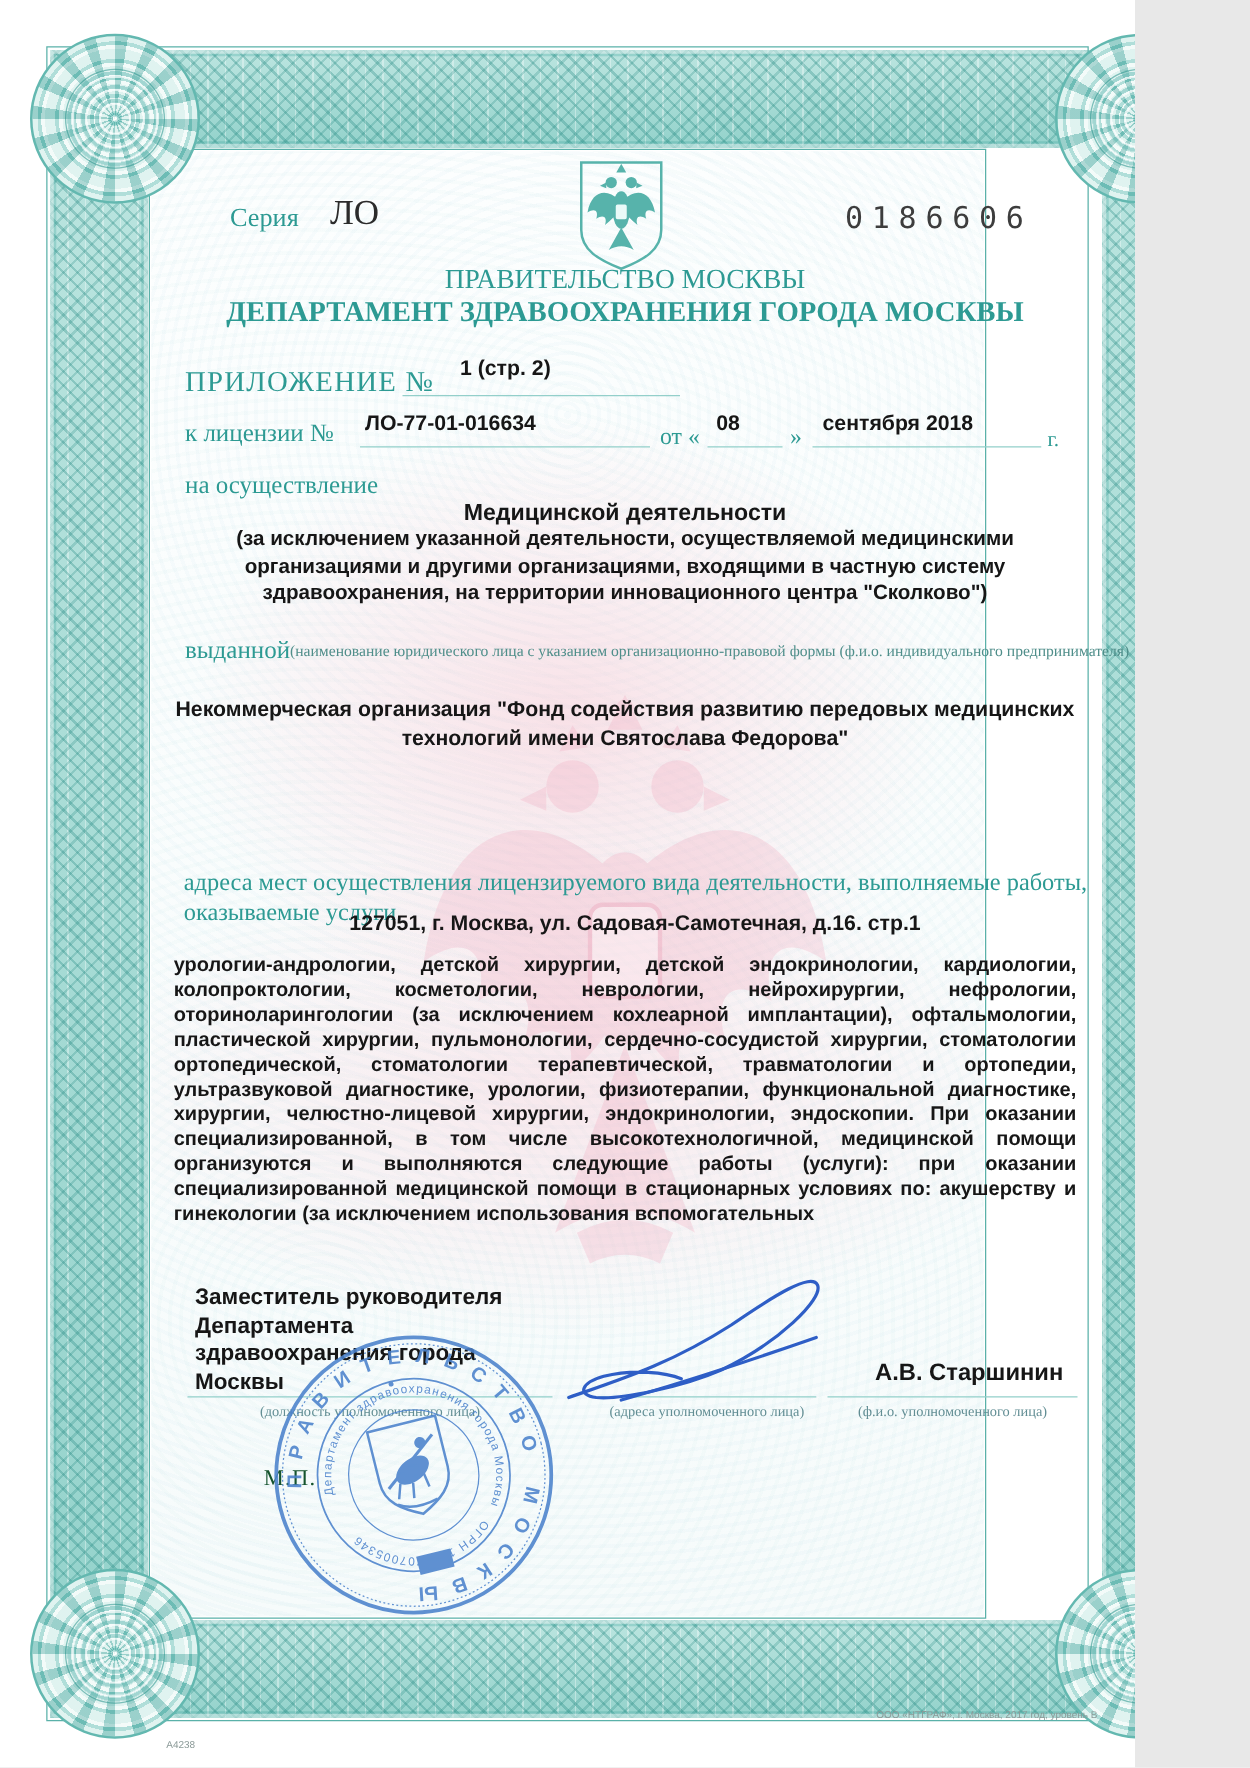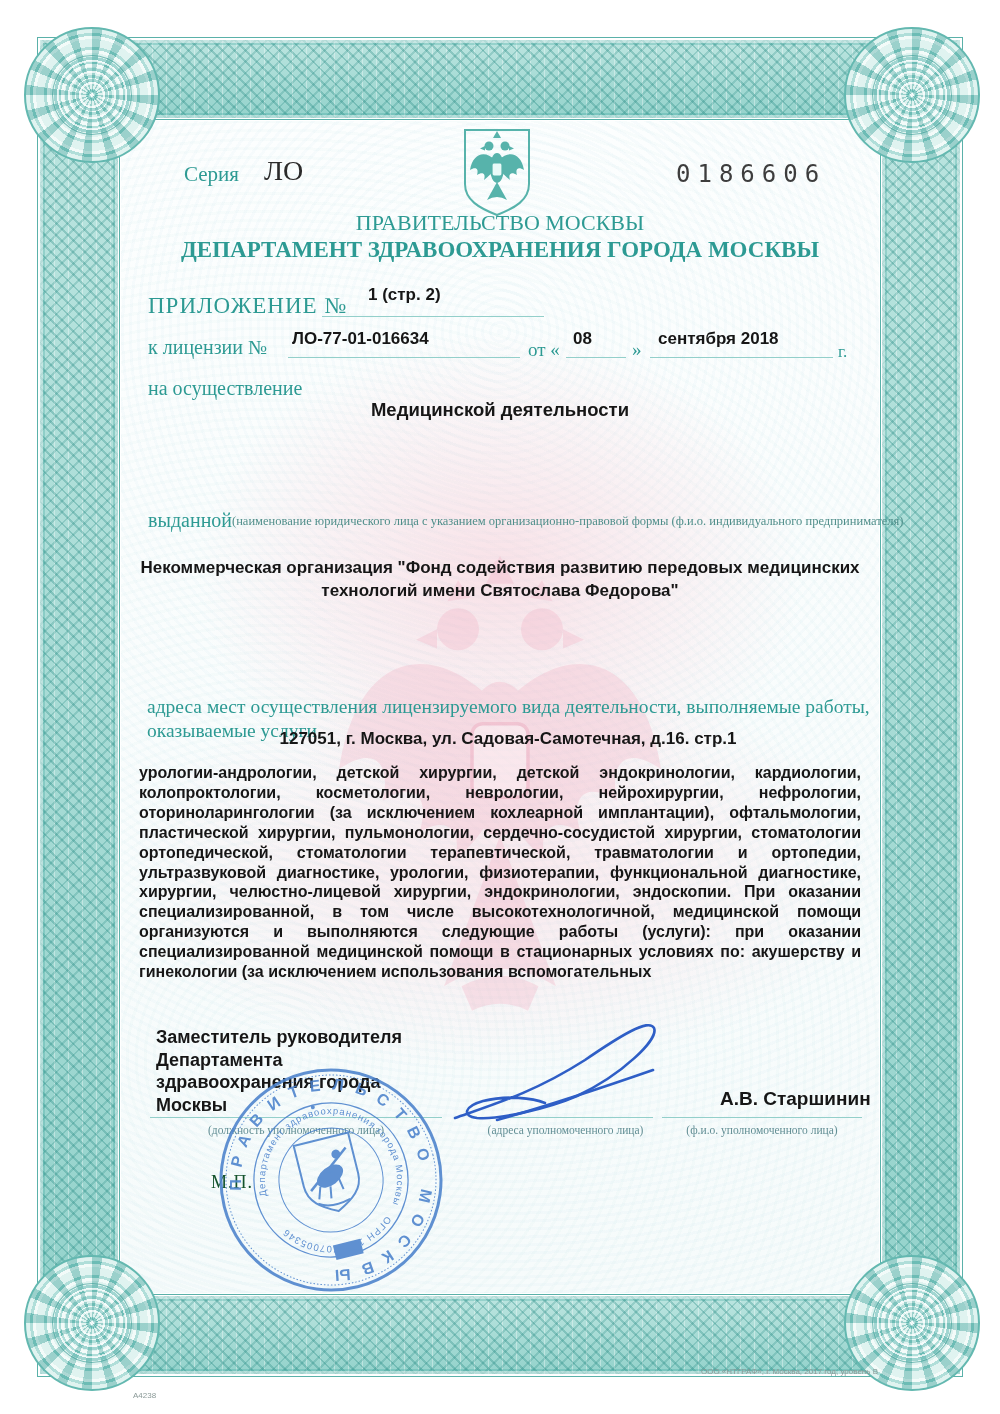--- a/index.html
+++ b/index.html
@@ -1,16 +1,16 @@
 <!DOCTYPE html>
 <html><head>
 <meta charset="utf-8">
 <style>
   html,body{margin:0;padding:0;background:#e8e8e8;}
-  .page{position:relative;width:1000px;height:1414px;background:#ffffff;overflow:hidden;
+  .page{position:relative;width:908px;height:1414px;background:#ffffff;overflow:hidden;
         font-family:"Liberation Serif",serif;}
   
   .frame-outer{position:absolute;inset:37px;border:1.5px solid #5ab1a9;pointer-events:none;}
   .frame-inner{position:absolute;inset:119px;border:1.5px solid #5ab1a9;pointer-events:none;}
   .band{position:absolute;background-color:#aadcd6;
     background-image:
       repeating-linear-gradient(45deg, rgba(23,128,121,.28) 0 2px, transparent 2px 8px),
       repeating-linear-gradient(-45deg, rgba(23,128,121,.22) 0 2px, transparent 2px 8px),
       repeating-linear-gradient(90deg, rgba(255,255,255,.35) 0 1px, transparent 1px 14px),
       linear-gradient(#bce5e0,#93d2cb);
@@ -118,35 +118,36 @@
     <div class="abs teal" style="left:528px;top:339px;font-size:19px;">от «</div>
     <div class="abs fill" style="left:573px;top:329px;font-size:17px;">08</div>
     <div class="rule" style="left:566px;top:357px;width:60px;"></div>
     <div class="abs teal" style="left:632px;top:339px;font-size:19px;">»</div>
     <div class="abs fill" style="left:658px;top:329px;font-size:17px;">сентября 2018</div>
     <div class="rule" style="left:650px;top:357px;width:183px;"></div>
     <div class="abs teal" style="left:838px;top:342px;font-size:17px;">г.</div>
 
     <div class="abs teal" style="left:148px;top:377px;font-size:20px;">на осуществление</div>
     <div class="abs fill center" style="left:140px;top:399px;width:720px;font-size:18.5px;">Медицинской деятельности</div>
+    <div class="abs fill center" style="left:138px;top:421px;width:724px;font-size:16.5px;line-height:21.5px;font-weight:bold;">(за исключением указанной деятельности, осуществляемой медицинскими организациями и другими организациями, входящими в частную систему здравоохранения, на территории инновационного центра "Сколково")</div>
 
     <div class="abs teal" style="left:148px;top:509px;font-size:20px;">выданной</div>
     <div class="abs cap" style="left:232px;top:514px;font-size:12.5px;color:#4f8e8a;">(наименование юридического лица с указанием организационно-правовой формы  (ф.и.о. индивидуального предпринимателя)</div>
     <div class="abs fill center" style="left:138px;top:556px;width:724px;font-size:17px;line-height:23px;">Некоммерческая организация "Фонд содействия развитию передовых медицинских технологий имени Святослава Федорова"</div>
 
     <div class="abs teal" style="left:147px;top:695px;width:732px;font-size:19.5px;line-height:24px;">адреса мест осуществления лицензируемого вида деятельности, выполняемые работы, оказываемые услуги</div>
     <div class="abs fill center" style="left:148px;top:729px;width:720px;font-size:17px;">127051, г. Москва, ул. Садовая-Самотечная, д.16. стр.1</div>
 
     <div class="abs fill" style="left:139px;top:763px;width:722px;font-size:16px;line-height:19.9px;text-align:justify;">урологии-андрологии, детской хирургии, детской эндокринологии, кардиологии, колопроктологии, косметологии, неврологии, нейрохирургии, нефрологии, оториноларингологии (за исключением кохлеарной имплантации), офтальмологии, пластической хирургии, пульмонологии, сердечно-сосудистой хирургии, стоматологии ортопедической, стоматологии терапевтической, травматологии и ортопедии, ультразвуковой диагностике, урологии, физиотерапии, функциональной диагностике, хирургии, челюстно-лицевой хирургии, эндокринологии, эндоскопии. При оказании специализированной, в том числе высокотехнологичной, медицинской помощи организуются и выполняются следующие работы (услуги): при оказании специализированной медицинской помощи в стационарных условиях по: акушерству и гинекологии (за исключением использования вспомогательных</div>
 
     <div class="abs fill" style="left:156px;top:1026px;width:310px;font-size:18px;line-height:22.5px;white-space:pre-line;">Заместитель руководителя
 Департамента
 здравоохранения города
 Москвы</div>
-    <div class="abs fill" style="left:700px;top:1088px;font-size:19px;margin-left:20px;">А.В. Старшинин</div>
+    <div class="abs fill" style="left:700px;top:1088px;font-size:19px;">А.В. Старшинин</div>
 
     <div class="rule" style="left:150px;top:1117px;width:292px;"></div>
     <div class="rule" style="left:478px;top:1117px;width:175px;"></div>
     <div class="rule" style="left:662px;top:1117px;width:200px;"></div>
     <div class="abs cap center" style="left:150px;top:1124px;width:292px;">(должность уполномоченного лица)</div>
     <div class="abs cap center" style="left:458px;top:1124px;width:215px;">(адреса уполномоченного лица)</div>
     <div class="abs cap center" style="left:662px;top:1124px;width:200px;">(ф.и.о. уполномоченного лица)</div>
 
     <div class="abs" style="left:211px;top:1172px;font-size:18px;color:#14532d;letter-spacing:1px;">М.П.</div>
 

